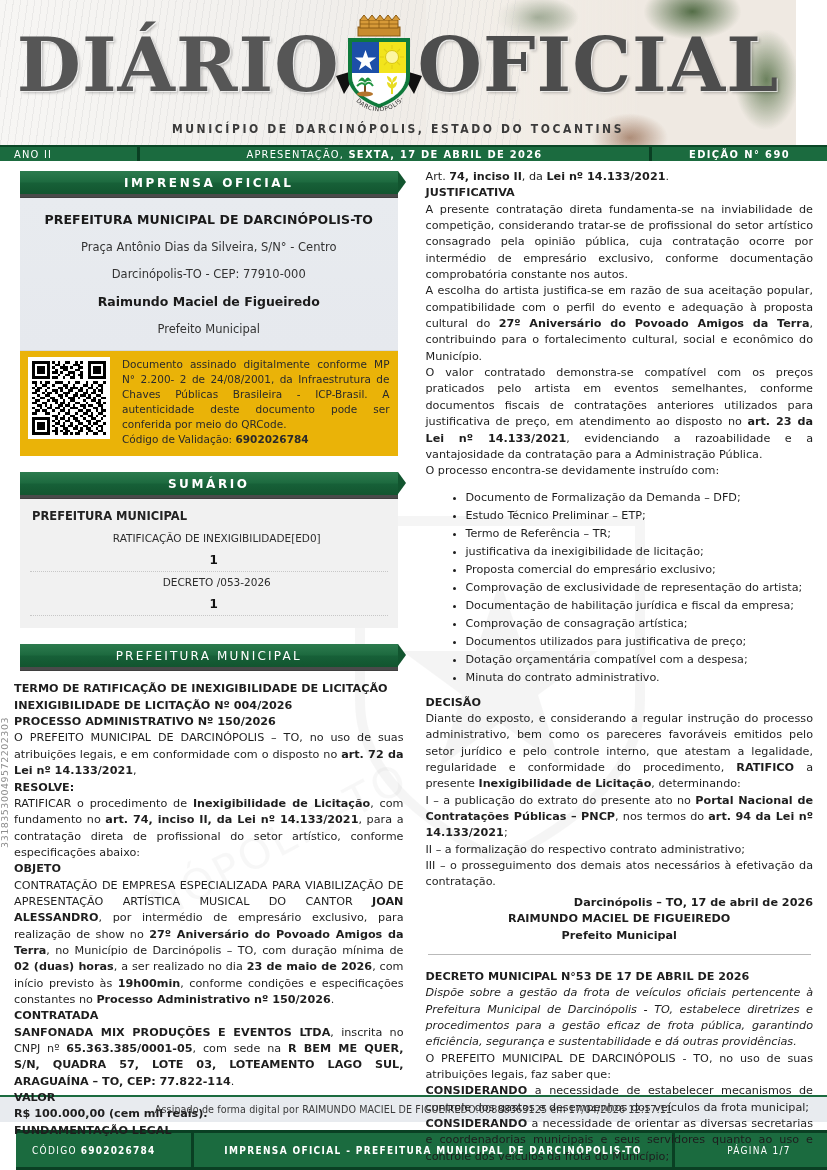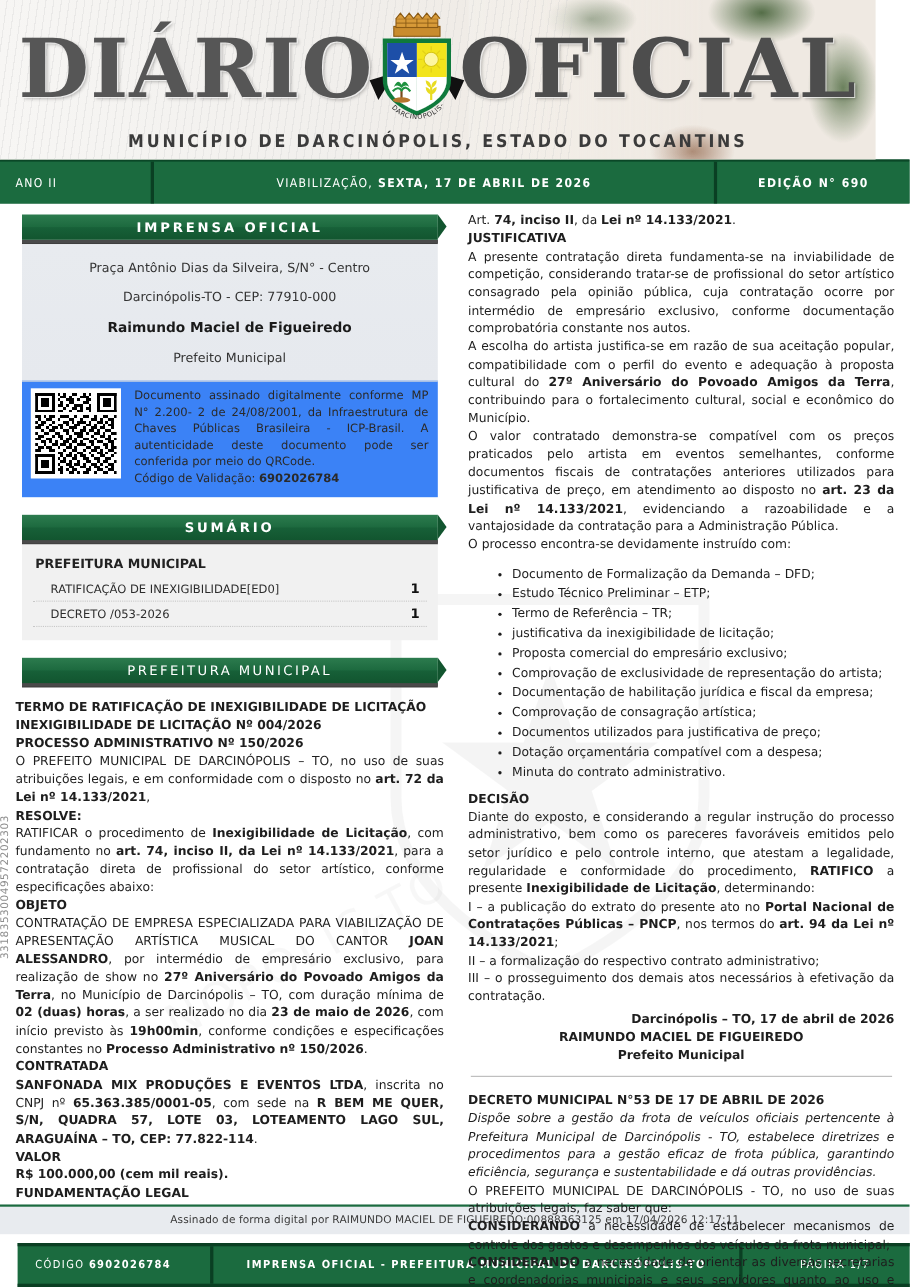--- a/index.html
+++ b/index.html
@@ -53,25 +53,25 @@
     font-family: "DejaVu Serif", "Liberation Serif", serif;
     font-weight: 700; font-size: 74px; line-height: .95;
     color: #565656; letter-spacing: 1px;
     text-shadow: 1px 1px 0 rgba(255,255,255,.7), 2px 2px 3px rgba(0,0,0,.25);
   }
   .word.right { color:#4d4d4d; }
   .brasao { width: 90px; height: 104px; margin: 0 -6px; position: relative; z-index: 3; }
   .subtitle {
     margin-top: 4px;
     font-family: "DejaVu Sans Condensed","Liberation Sans", sans-serif;
-    font-size: 16px; font-weight: 600; letter-spacing: 2.6px; color: #3b3b3b;
-  }
-
-  
-  .datebar { display:flex; height: 40px; width:827px; background:#0f5c33; border-top:2px solid #0b4727; }
+    font-size: 12px; font-weight: 600; letter-spacing: 2.6px; color: #3b3b3b;
+  }
+
+  
+  .datebar { display:flex; height: 16px; width:827px; background:#0f5c33; border-top:2px solid #0b4727; }
   .datebar .cell { display:flex; align-items:center; color:#ffffff;
     font-family:"DejaVu Sans Condensed","Liberation Sans",sans-serif;
     font-size: 11px; letter-spacing: 1.2px; background:#1b6b3f; }
   .datebar .ano { width: 140px; padding-left: 14px; border-right:3px solid #0a3f23; }
   .datebar .mid { flex:1; justify-content:center; border-right:3px solid #0a3f23; }
   .datebar .ed { width: 175px; justify-content:center; font-weight:700; letter-spacing:1.4px; }
   .datebar .mid b { font-weight:700; letter-spacing:1.3px; }
 
   
   .content { position:relative; display:flex; width:827px; height: 888px; padding: 8px 0 0 0; }
@@ -117,35 +117,35 @@
   .imprensa-box {
     margin: 0 6px; background: linear-gradient(to bottom,#e8ebef 0%, #e6e9ee 100%);
     padding: 14px 10px 8px 10px; text-align:center;
   }
   .imprensa-box .l1 { font-size: 12.5px; font-weight:700; color:#1a1a1a; margin-bottom: 13px; letter-spacing:.1px;}
   .imprensa-box .l2, .imprensa-box .l3, .imprensa-box .l5 {
     font-size: 11.5px; color:#333; margin-bottom: 13px; }
   .imprensa-box .l4 { font-size: 12.5px; font-weight:700; color:#1a1a1a; margin-bottom: 13px; }
   .imprensa-box .l5 { margin-bottom: 6px; }
   .sig-strip {
-    margin: 0 6px; background:#3b82f6; padding: 6px 8px 10px 8px;
+    margin: 0 6px; background:#eab308; padding: 6px 8px 10px 8px;
     display:flex; gap: 12px; align-items:flex-start;
     border-top: 1px solid #d5d9de;
   }
   .qr { width: 82px; height: 82px; background:#fff; padding:4px; flex:0 0 auto; }
   .qr svg { display:block; }
   .sig-text { font-size: 10.5px; line-height: 1.42; color:#2a2a2a; text-align: justify; flex:1; }
   .sig-text b { font-weight:700; }
 
   
   .sumario-wrap { margin-top: 16px; }
   .sumario-body { margin: 0 6px; background:#f1f1f1; padding: 8px 10px 12px 10px; }
   .sumario-body .grp { font-size: 11.5px; font-weight:700; color:#222; padding: 2px 0 5px 2px; }
-  .sum-item { display:flex; align-items:flex-end; gap:4px; padding: 4px 0 4px 16px;
-    border-bottom: 1px dotted #c7c7c7; }
+  .sum-item { display:flex; align-items:center; gap:4px; padding: 4px 0 4px 16px;
+    border-bottom: 1px dotted #c7c7c7; flex-direction: column; }
   .sum-item:last-child { border-bottom: 1px dotted #c7c7c7; }
   .sum-item .t { font-size: 10.5px; color:#2c2c2c; }
   .sum-item .dots { flex:1; border-bottom: 1px dotted transparent; height: 1px; }
   .sum-item .p { font-size: 12px; font-weight:700; color:#111; padding-right: 6px; }
 
   
   .body-text { font-size: 11.2px; line-height: 1.46; color:#1e1e1e; text-align: justify; margin-top: 10px; }
   .body-text p { margin: 0; text-align: justify; }
   .body-text .c { text-align: center; }
   .body-text .r { text-align: right; }
@@ -254,21 +254,21 @@
 
         <div class="word right">OFICIAL</div>
       </div>
       <div class="subtitle">MUNICÍPIO DE DARCINÓPOLIS, ESTADO DO TOCANTINS</div>
     </div>
   </div>
 
   <div class="datebar">
     <div class="cell ano">ANO II</div>
     <div class="cell mid">
-      <span>VIABILIZAÇÃO,</span>&nbsp;<b>SEXTA, 17 DE ABRIL DE 2026</b>
+      <span>APRESENTAÇÃO,</span>&nbsp;<b>SEXTA, 17 DE ABRIL DE 2026</b>
     </div>
     <div class="cell ed">EDIÇÃO N° 690</div>
   </div>
 
   <div class="content">
 
     <svg class="ghost" viewBox="0 0 400 460">
       <path d="M60 30 h280 v180 c0 80 -80 130 -140 160 c-60 -30 -140 -80 -140 -160 Z" fill="none" stroke="#9a9a9a" stroke-width="10"></path>
       <path d="M200 90 l24 70 h74 l-60 44 l23 72 l-61 -44 l-61 44 l23 -72 l-60 -44 h74 Z" fill="#8f8f8f"></path>
     </svg>
@@ -279,20 +279,21 @@
     <div class="sidecode">33183530049572202303</div>
 
     <div class="col left">
 
       <div class="sec-head">
         <span class="lbl">IMPRENSA OFICIAL</span>
       </div>
       <div class="sec-head-shadow"></div>
 
       <div class="imprensa-box">
+        <div class="l1">PREFEITURA MUNICIPAL DE DARCINÓPOLIS-TO</div>
         <div class="l2">Praça Antônio Dias da Silveira, S/N° - Centro</div>
         <div class="l3">Darcinópolis-TO - CEP: 77910-000</div>
         <div class="l4">Raimundo Maciel de Figueiredo</div>
         <div class="l5">Prefeito Municipal</div>
       </div>
 
       <div class="sig-strip">
         <div class="qr">
           <svg width="74" height="74" viewBox="0 0 29 29" shape-rendering="crispEdges">
             <rect width="29" height="29" fill="#fff"></rect>

